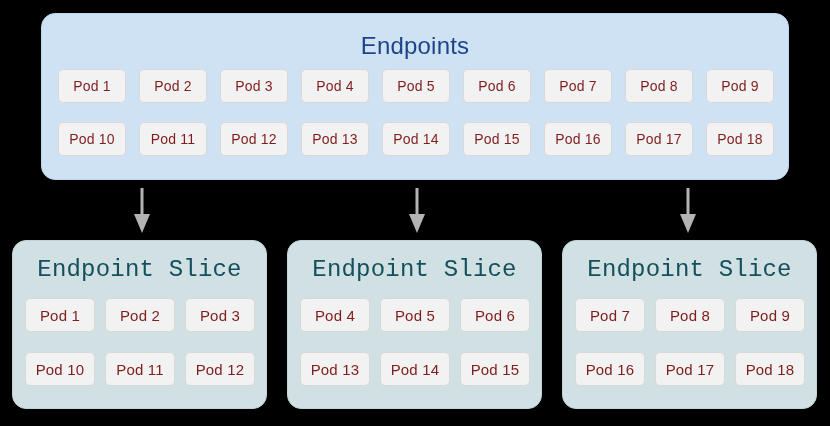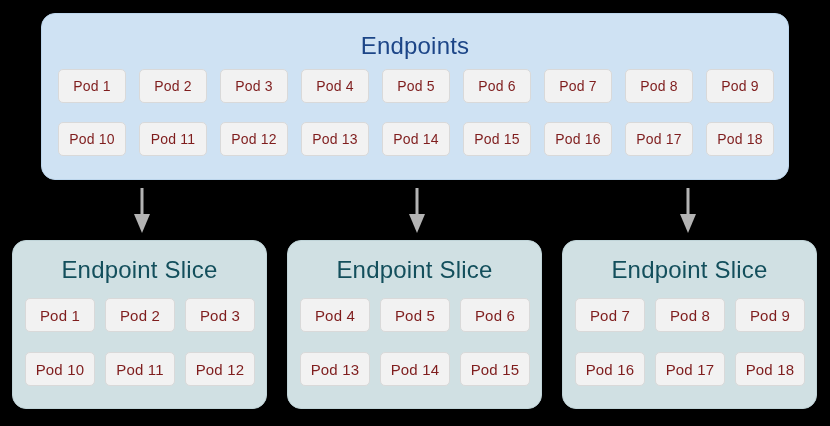--- a/index.html
+++ b/index.html
@@ -94,20 +94,21 @@
   .slice-title {
     position: absolute;
     left: 0;
     top: 15px;
     width: 100%;
     text-align: center;
     font-size: 24px;
     font-weight: 500;
     color: #134f5c;
     letter-spacing: 0.2px;
+    font-family: Liberation Mono, monospace;
   }
   .slice-pods {
     position: absolute;
     left: 12px;
     top: 57px;
     display: grid;
     grid-template-columns: repeat(3, 70px);
     column-gap: 10px;
     row-gap: 20px;
   }

